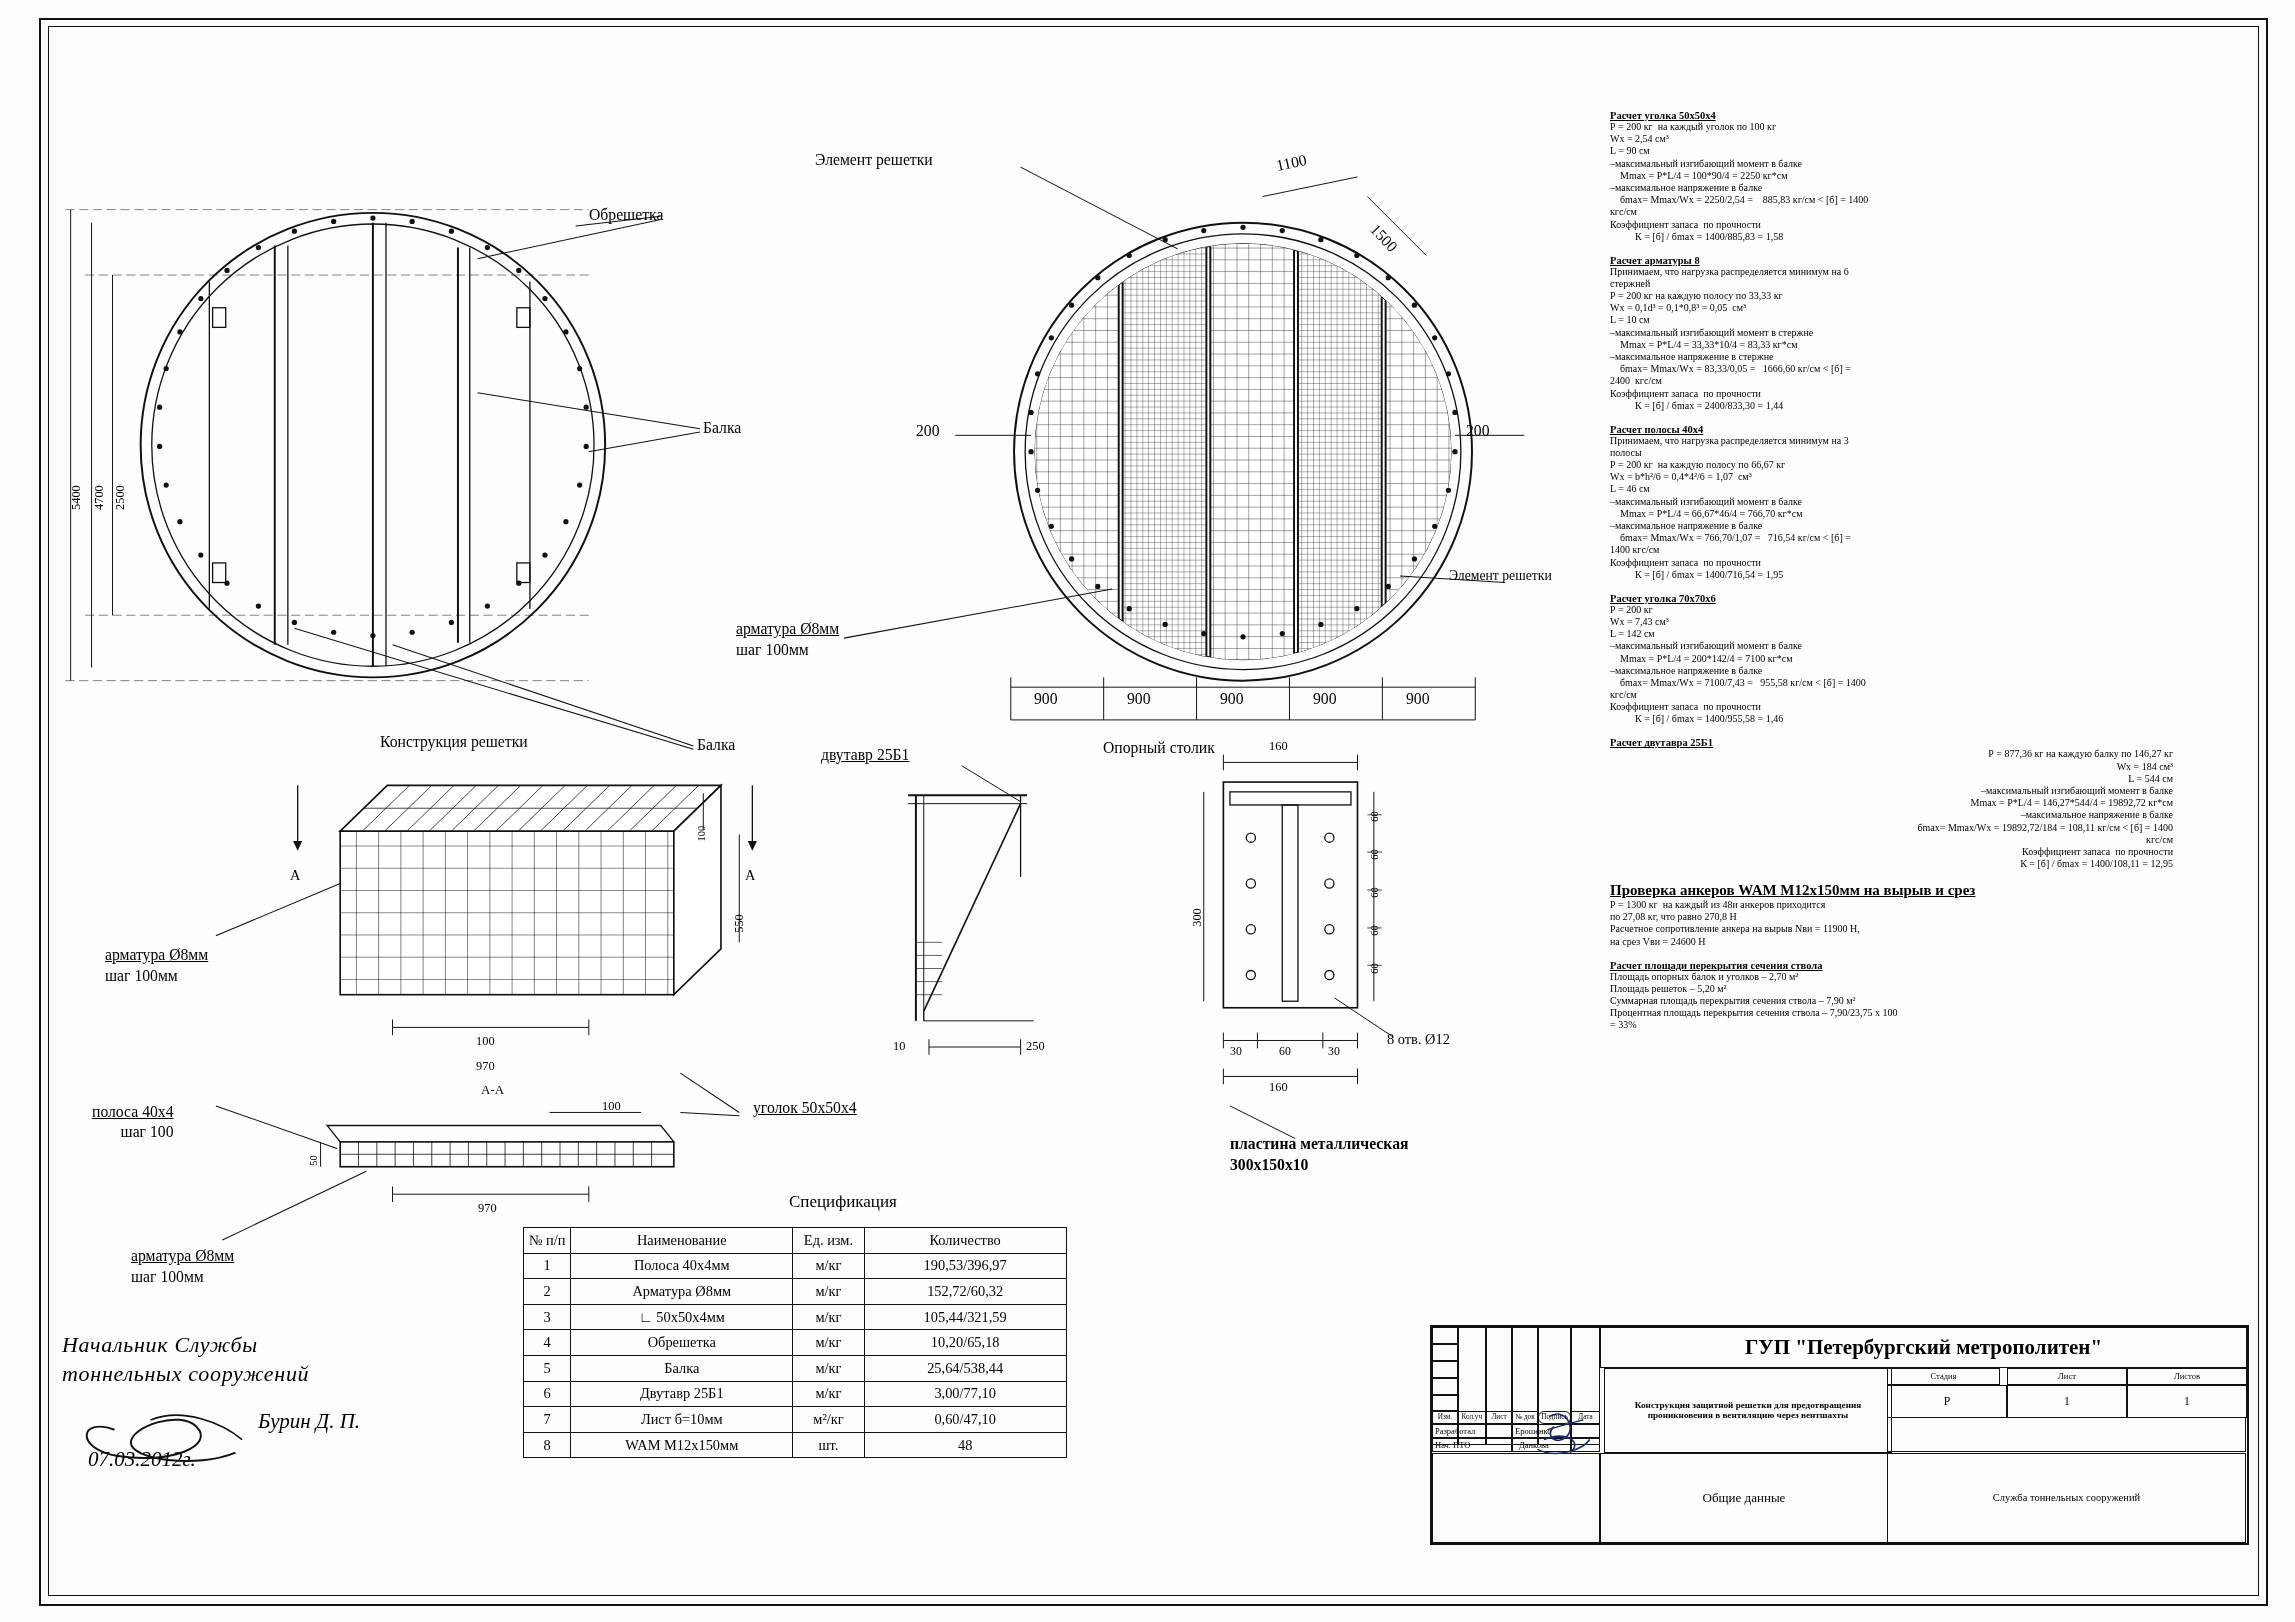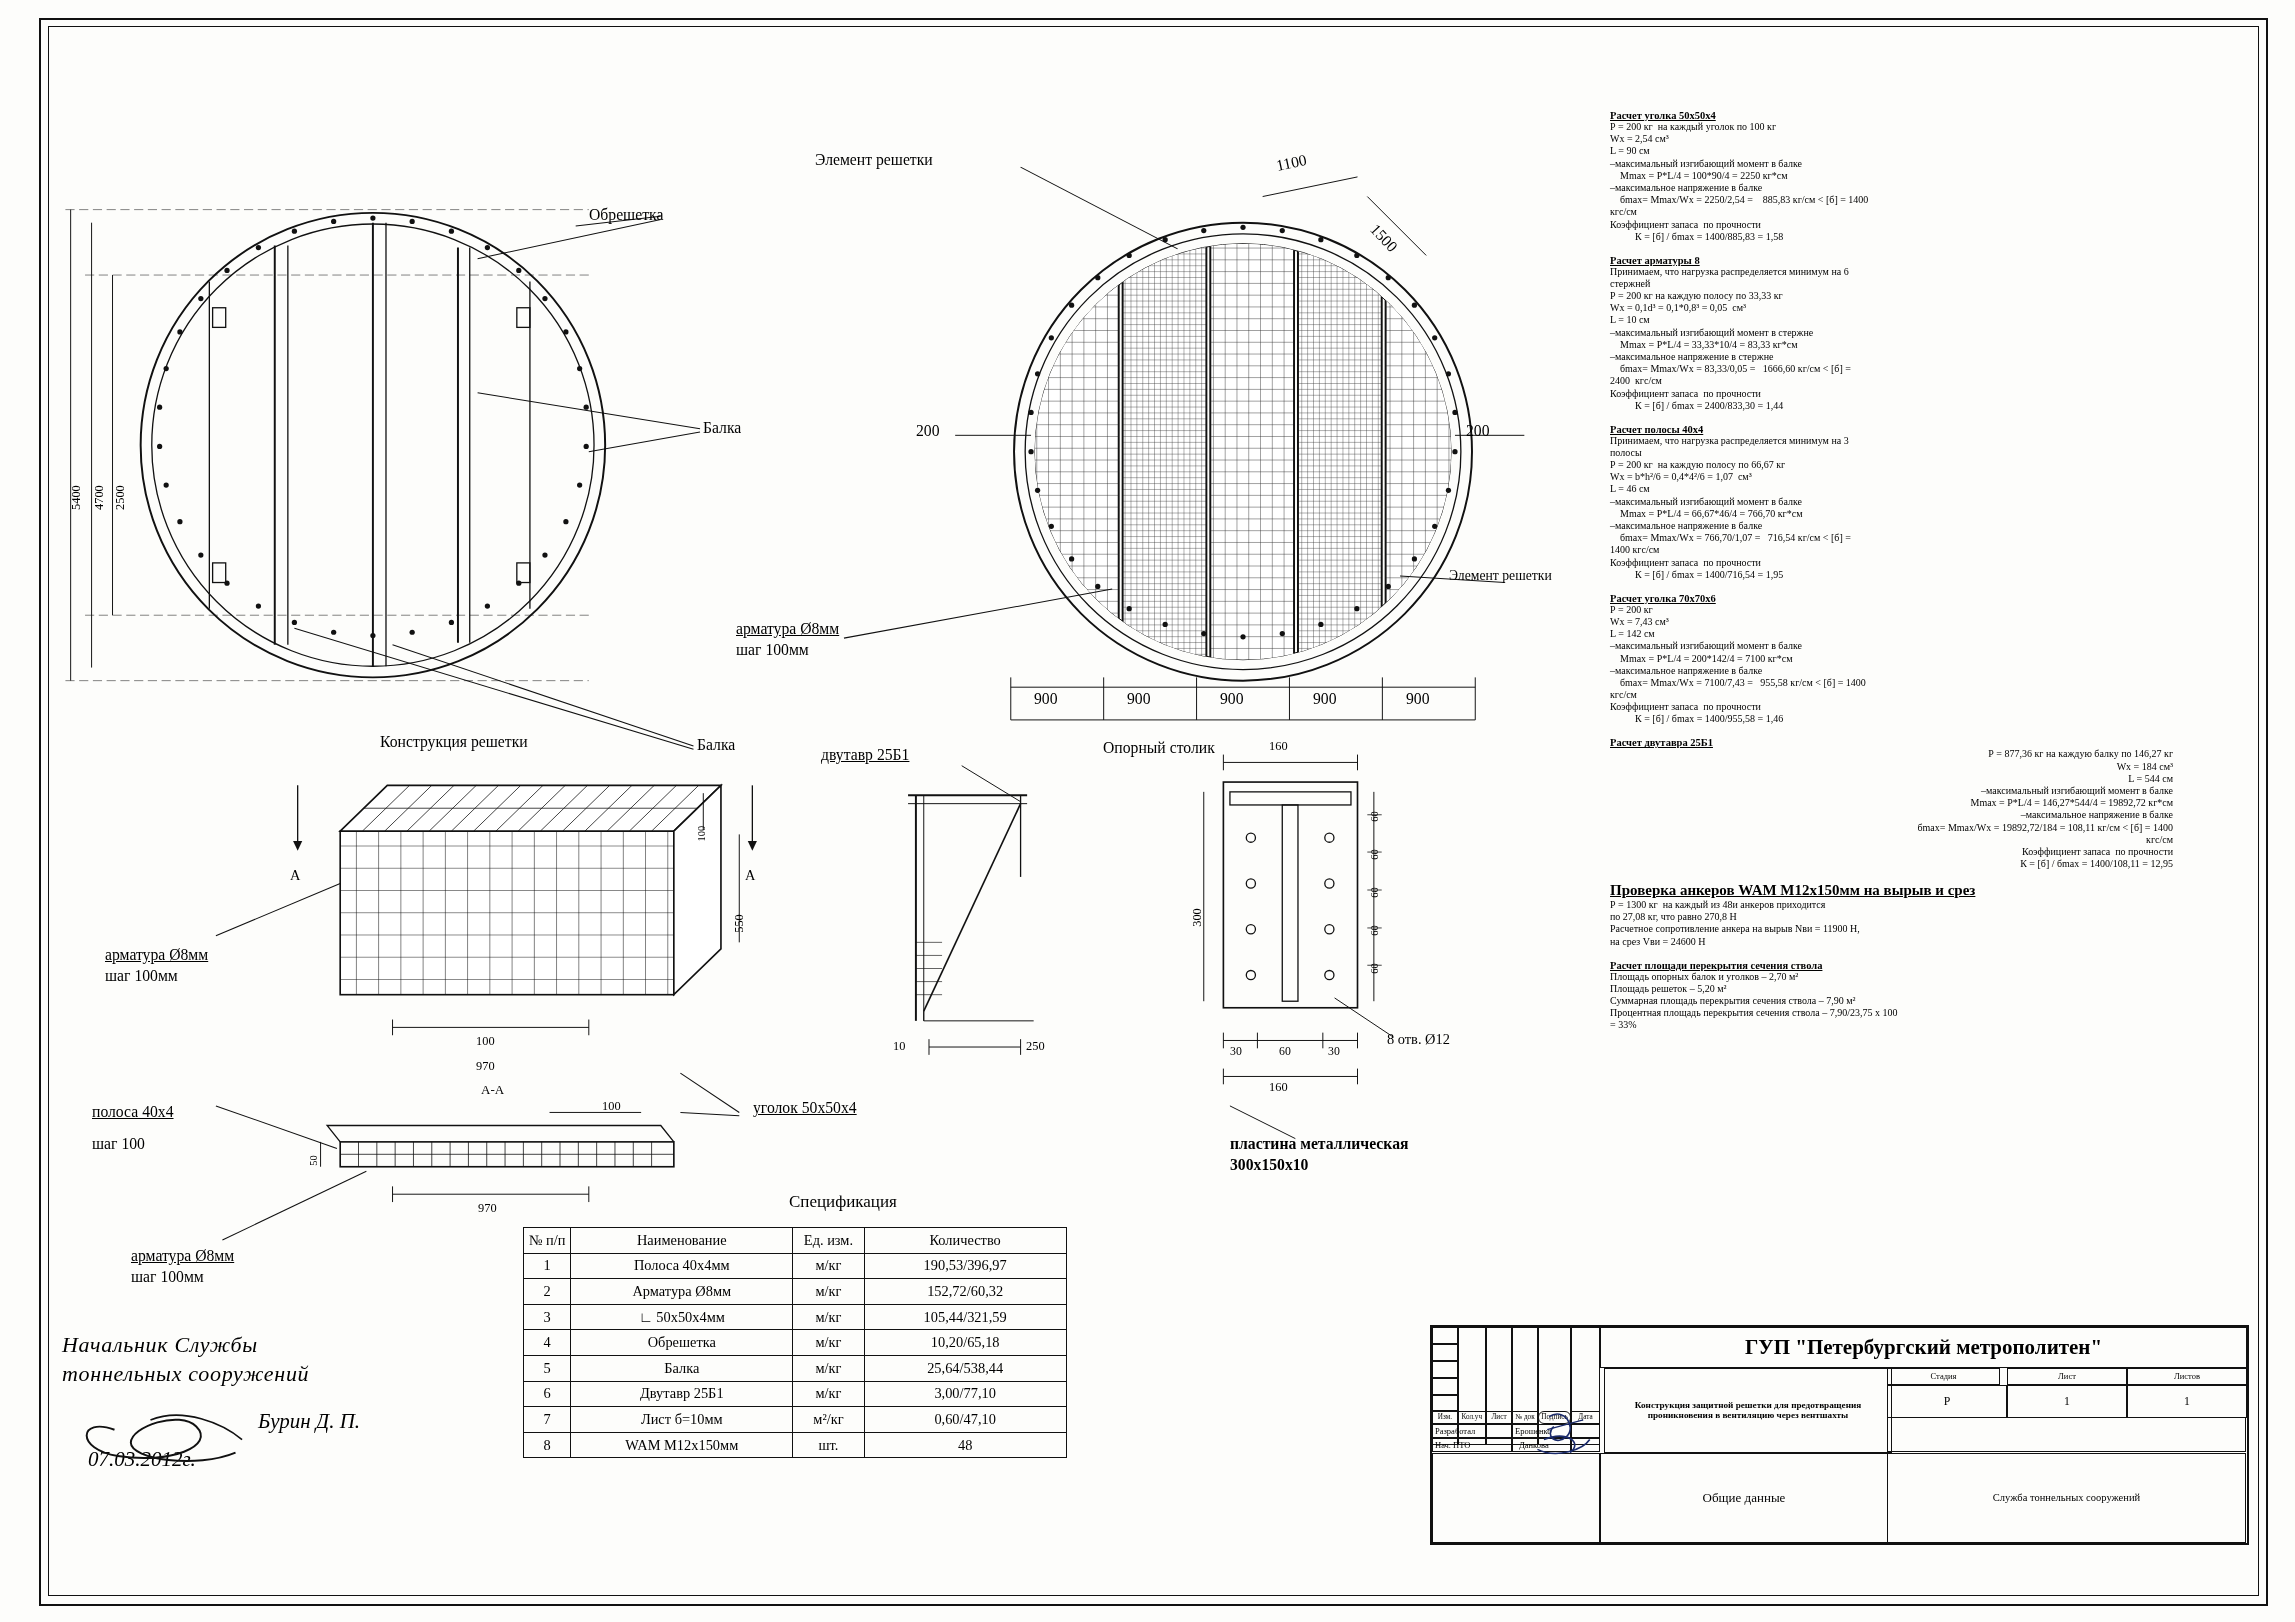--- a/index.html
+++ b/index.html
@@ -292,21 +292,21 @@
     <path d="M340 1895 L560 1790" stroke="#111" stroke-width="1.6" fill="none"></path>
     <path d="M1040 1640 L1130 1700" stroke="#111" stroke-width="1.6" fill="none"></path>
     <path d="M1040 1700 L1130 1705" stroke="#111" stroke-width="1.6" fill="none"></path>
   </svg>
   <div style="position:absolute;left:105px;top:946px;">
     <div class="cap u" style="position:relative;">арматура Ø8мм</div>
     <div class="cap" style="position:relative;top:2.6px;">шаг 100мм</div>
   </div>
   <div style="position:absolute;left:92px;top:1103px;">
     <div class="cap u" style="position:relative;">полоса 40х4</div>
-    <div class="cap" style="position:relative;top:14px;">шаг 100</div>
+    <div class="cap" style="position:relative;top:2px;text-align:right;">шаг 100</div>
   </div>
   <div style="position:absolute;left:131px;top:1247px;">
     <div class="cap u" style="position:relative;">арматура Ø8мм</div>
     <div class="cap" style="position:relative;top:2.6px;">шаг 100мм</div>
   </div>
   <div class="cap u" style="left:753px;top:1099px;">уголок 50х50х4</div>
   <div class="dimtxt" style="left:730px;top:916px;transform:rotate(-90deg);">550</div>
   <div class="dimtxt" style="left:694px;top:828px;transform:rotate(-90deg);font-size:10.5px;">100</div>
   <div class="dimtxt" style="left:476px;top:1034px;">100</div>
   <div class="dimtxt" style="left:476px;top:1059px;">970</div>

